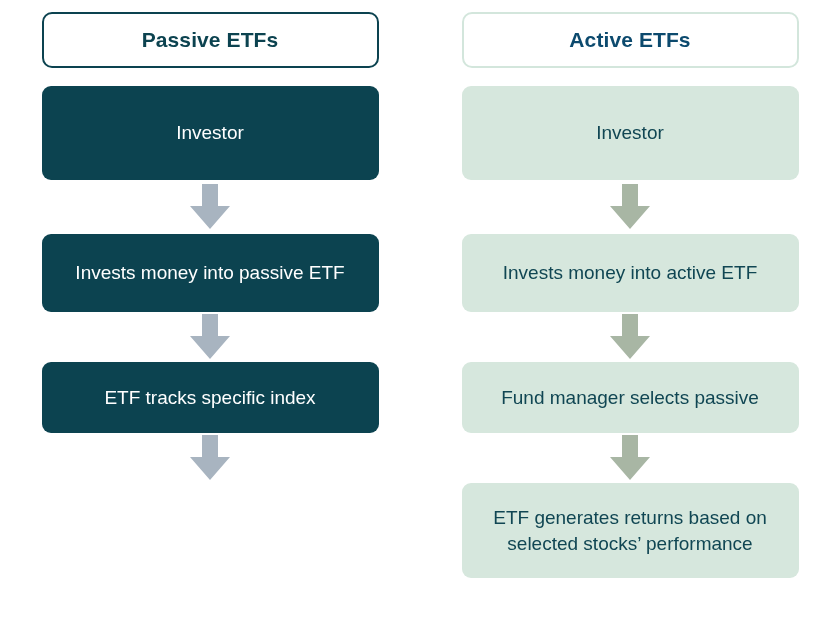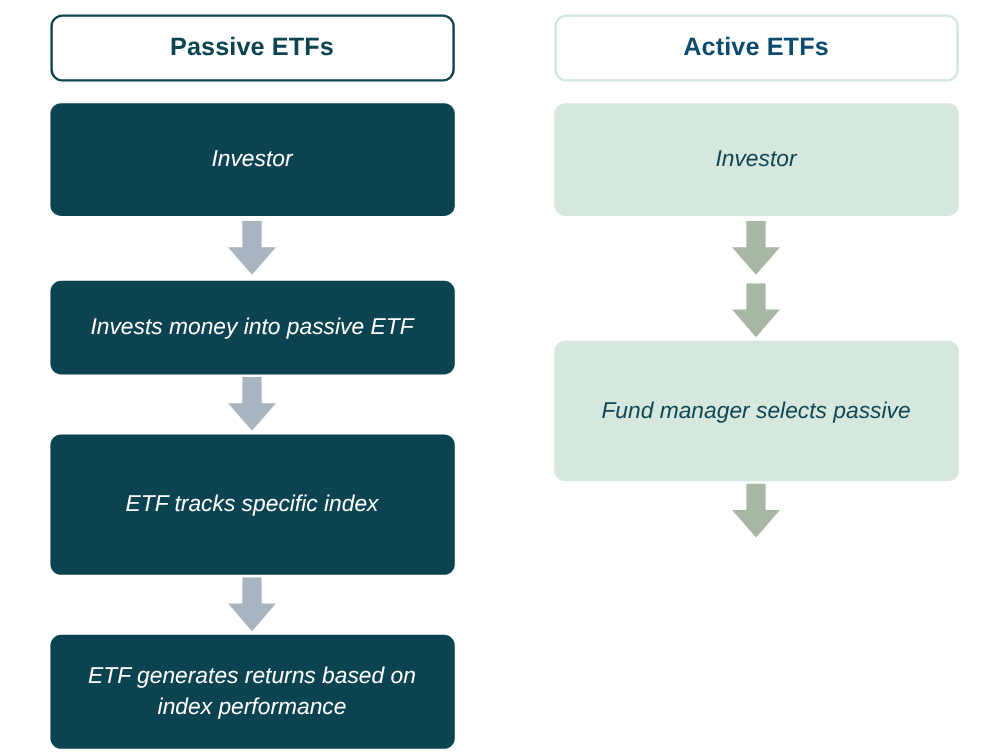--- a/index.html
+++ b/index.html
@@ -60,21 +60,20 @@
   
   .node {
     box-sizing: border-box;
     width: 337px;
     border-radius: 9px;
     display: flex;
     align-items: center;
     justify-content: center;
     text-align: center;
     padding: 6px 14px;
-    font-style: italic;
   }
   .node-label {
     font-size: 19px;
     line-height: 1.32;
   }
   .col-left .node {
     background: #0c4350;
   }
   .col-left .node-label {
     color: #ffffff;
@@ -82,21 +81,21 @@
   .col-right .node {
     background: #d6e7dd;
   }
   .col-right .node-label {
     color: #104653;
   }
 
   
   .row-1 { height: 94px; margin-top: 18px; }
   .row-2 { height: 78px; }
-  .row-3 { height: 117px; text-align: center; }
+  .row-3 { height: 71px; text-align: center; }
   .row-4 { height: 95px; }
 
   
   .arrow {
     width: 337px;
     display: flex;
     justify-content: center;
     align-items: center;
   }
   .arrow-1 { height: 54px; }
@@ -144,23 +143,20 @@
     </div>
 
     <div class="arrow arrow-3">
       <span>
         <svg width="42" height="46" viewBox="0 0 42 46" aria-hidden="true">
           <polygon points="13,0 29,0 29,22 41,22 21,45 1,22 13,22" fill="#a8b4c0"></polygon>
         </svg>
       </span>
     </div>
 
-    <div class="node row-4">
-      <span class="node-label">ETF generates returns based on index performance</span>
-    </div>
 
   </div>
 
   <div class="column col-right">
 
     <div class="col-header">
       <span class="header-label">Active ETFs</span>
     </div>
 
     <div class="node row-1">
@@ -168,20 +164,23 @@
     </div>
 
     <div class="arrow arrow-1">
       <span>
         <svg width="42" height="46" viewBox="0 0 42 46" aria-hidden="true">
           <polygon points="13,0 29,0 29,22 41,22 21,45 1,22 13,22" fill="#a8b6a4"></polygon>
         </svg>
       </span>
     </div>
 
+    <div class="node row-2">
+      <span class="node-label">Invests money into active ETF</span>
+    </div>
 
     <div class="arrow arrow-2">
       <span>
         <svg width="42" height="46" viewBox="0 0 42 46" aria-hidden="true">
           <polygon points="13,0 29,0 29,22 41,22 21,45 1,22 13,22" fill="#a8b6a4"></polygon>
         </svg>
       </span>
     </div>
 
     <div class="node row-3">
@@ -189,16 +188,19 @@
     </div>
 
     <div class="arrow arrow-3">
       <span>
         <svg width="42" height="46" viewBox="0 0 42 46" aria-hidden="true">
           <polygon points="13,0 29,0 29,22 41,22 21,45 1,22 13,22" fill="#a8b6a4"></polygon>
         </svg>
       </span>
     </div>
 
+    <div class="node row-4">
+      <span class="node-label">ETF generates returns based on selected stocks’ performance</span>
+    </div>
 
   </div>
 
 </div>
 
 </body></html>

